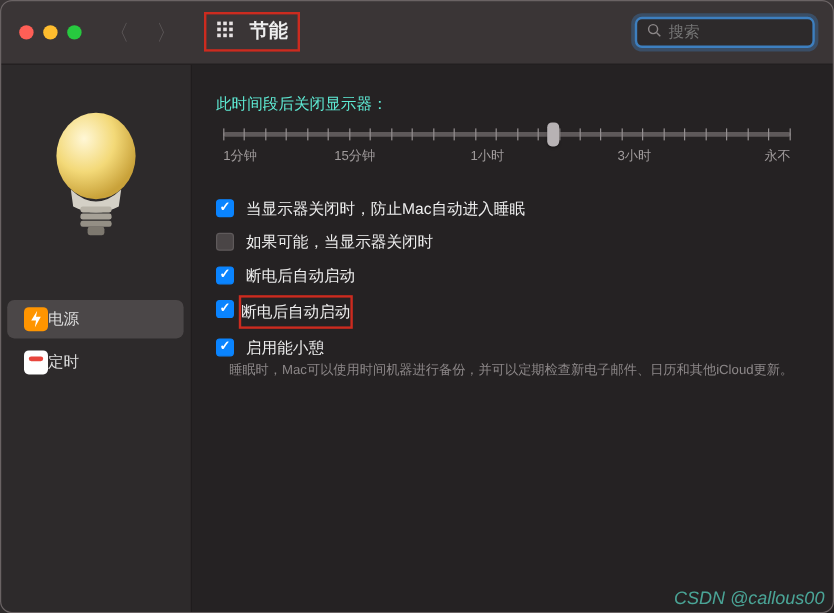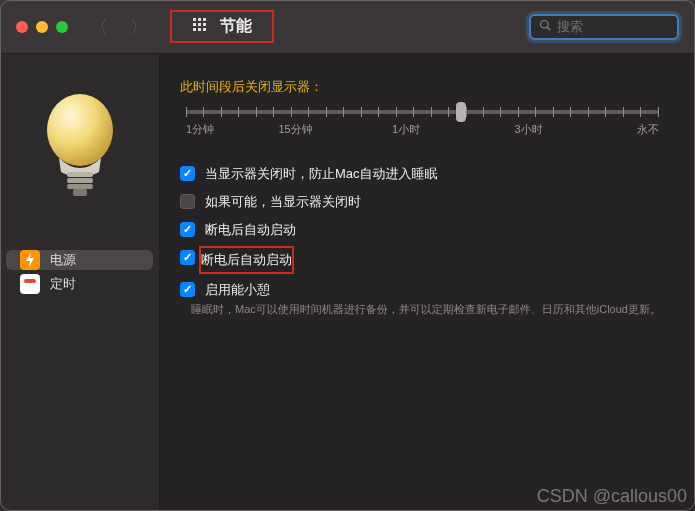--- a/index.html
+++ b/index.html
@@ -20,21 +20,21 @@
   }
   .traffic-lights { display: flex; gap: 8px; margin-right: 22px; }
   .tl { width: 12px; height: 12px; border-radius: 50%; }
   .tl.close { background: #ff5f56; }
   .tl.min   { background: #ffbd2e; }
   .tl.max   { background: #27c93f; }
   .nav-arrows { display:flex; gap:22px; margin-right:22px; color:#5d5859; font-size:18px; }
   .nav-arrows .arrow { cursor:default; }
   .title-block {
     display:flex; align-items:center; gap:12px;
-    border: 2px solid #cc2b1f; padding: 4px 20px;
+    border: 2px solid #cc2b1f; padding: 4px 8px;
   }
   .grid-icon { color:#e6e1e2; font-size:14px; letter-spacing:-1px; }
   .title-text { font-size:16px; font-weight:600; color:#eee; }
   .spacer { flex:1; }
   .searchbox {
     display:flex; align-items:center; gap:6px;
     width: 150px; height: 26px;
     background:#2d2a2b;
     border: 2px solid #3d7fbf;
     border-radius: 6px;
@@ -48,37 +48,37 @@
   }
   .content { display:flex; height: calc(100% - 54px); }
   .sidebar {
     width: 160px;
     background:#2d2a2b;
     border-right:1px solid #1f1c1d;
     padding-top:16px;
   }
   .bulb-wrap { display:flex; justify-content:center; padding:20px 0 50px; }
   .sidebar-item {
-    display:flex; align-items:center; gap:10px;
-    height:20px; padding:0 14px; margin:0 6px 4px;
+    display:flex; align-items:center; gap:0;
+    height:32px; padding:0 14px; margin:0 6px 4px;
     border-radius:6px;
   }
   .sidebar-item.selected { background:#4b4748; }
   .sidebar-item .icon {
     width:20px; height:20px; border-radius:4px;
     display:flex; align-items:center; justify-content:center;
     font-size:12px;
   }
   .icon.power { background:#ff9500; color:#fff; }
   .icon.sched { background:#fff; color:#e33; }
   .main {
     flex:1; padding: 24px 30px 16px 20px;
     position:relative;
   }
-  .slider-label { color:#eab308; margin-bottom:14px; }
+  .slider-label { color:#5eead4; margin-bottom:14px; }
   .slider-wrap { padding: 0 6px 4px; }
   .track {
     position:relative; height:4px; background:#5e595a; border-radius:2px;
   }
   .ticks {
     position:absolute; top:-3px; left:0; right:0; height:10px;
     display:flex; justify-content:space-between;
   }
   .ticks span { width:1px; height:10px; background:#938e8f; }
   .thumb {
@@ -107,22 +107,22 @@
   .hint {
     color:#8c8788; font-size:11px; line-height:1.5;
     margin-left:11px; margin-top:2px;
   }
   .window-border {
     position:absolute; inset:0; pointer-events:none;
     border:1px solid #6a6364; border-radius:10px;
   }
   .watermark {
     position:absolute; right:8px; bottom:4px;
-    color:#a3a3a3; font-size:18px; opacity:.65;
-    -webkit-user-select:none; user-select:none;
+    color:#5eead4; font-size:15px; opacity:.65;
+    -webkit-user-select:none; user-select:none;font-style:italic;
   }
 </style>
 </head>
 <body>
 
 <div class="titlebar">
   <div class="traffic-lights">
     <div class="tl close"></div>
     <div class="tl min"></div>
     <div class="tl max"></div>

